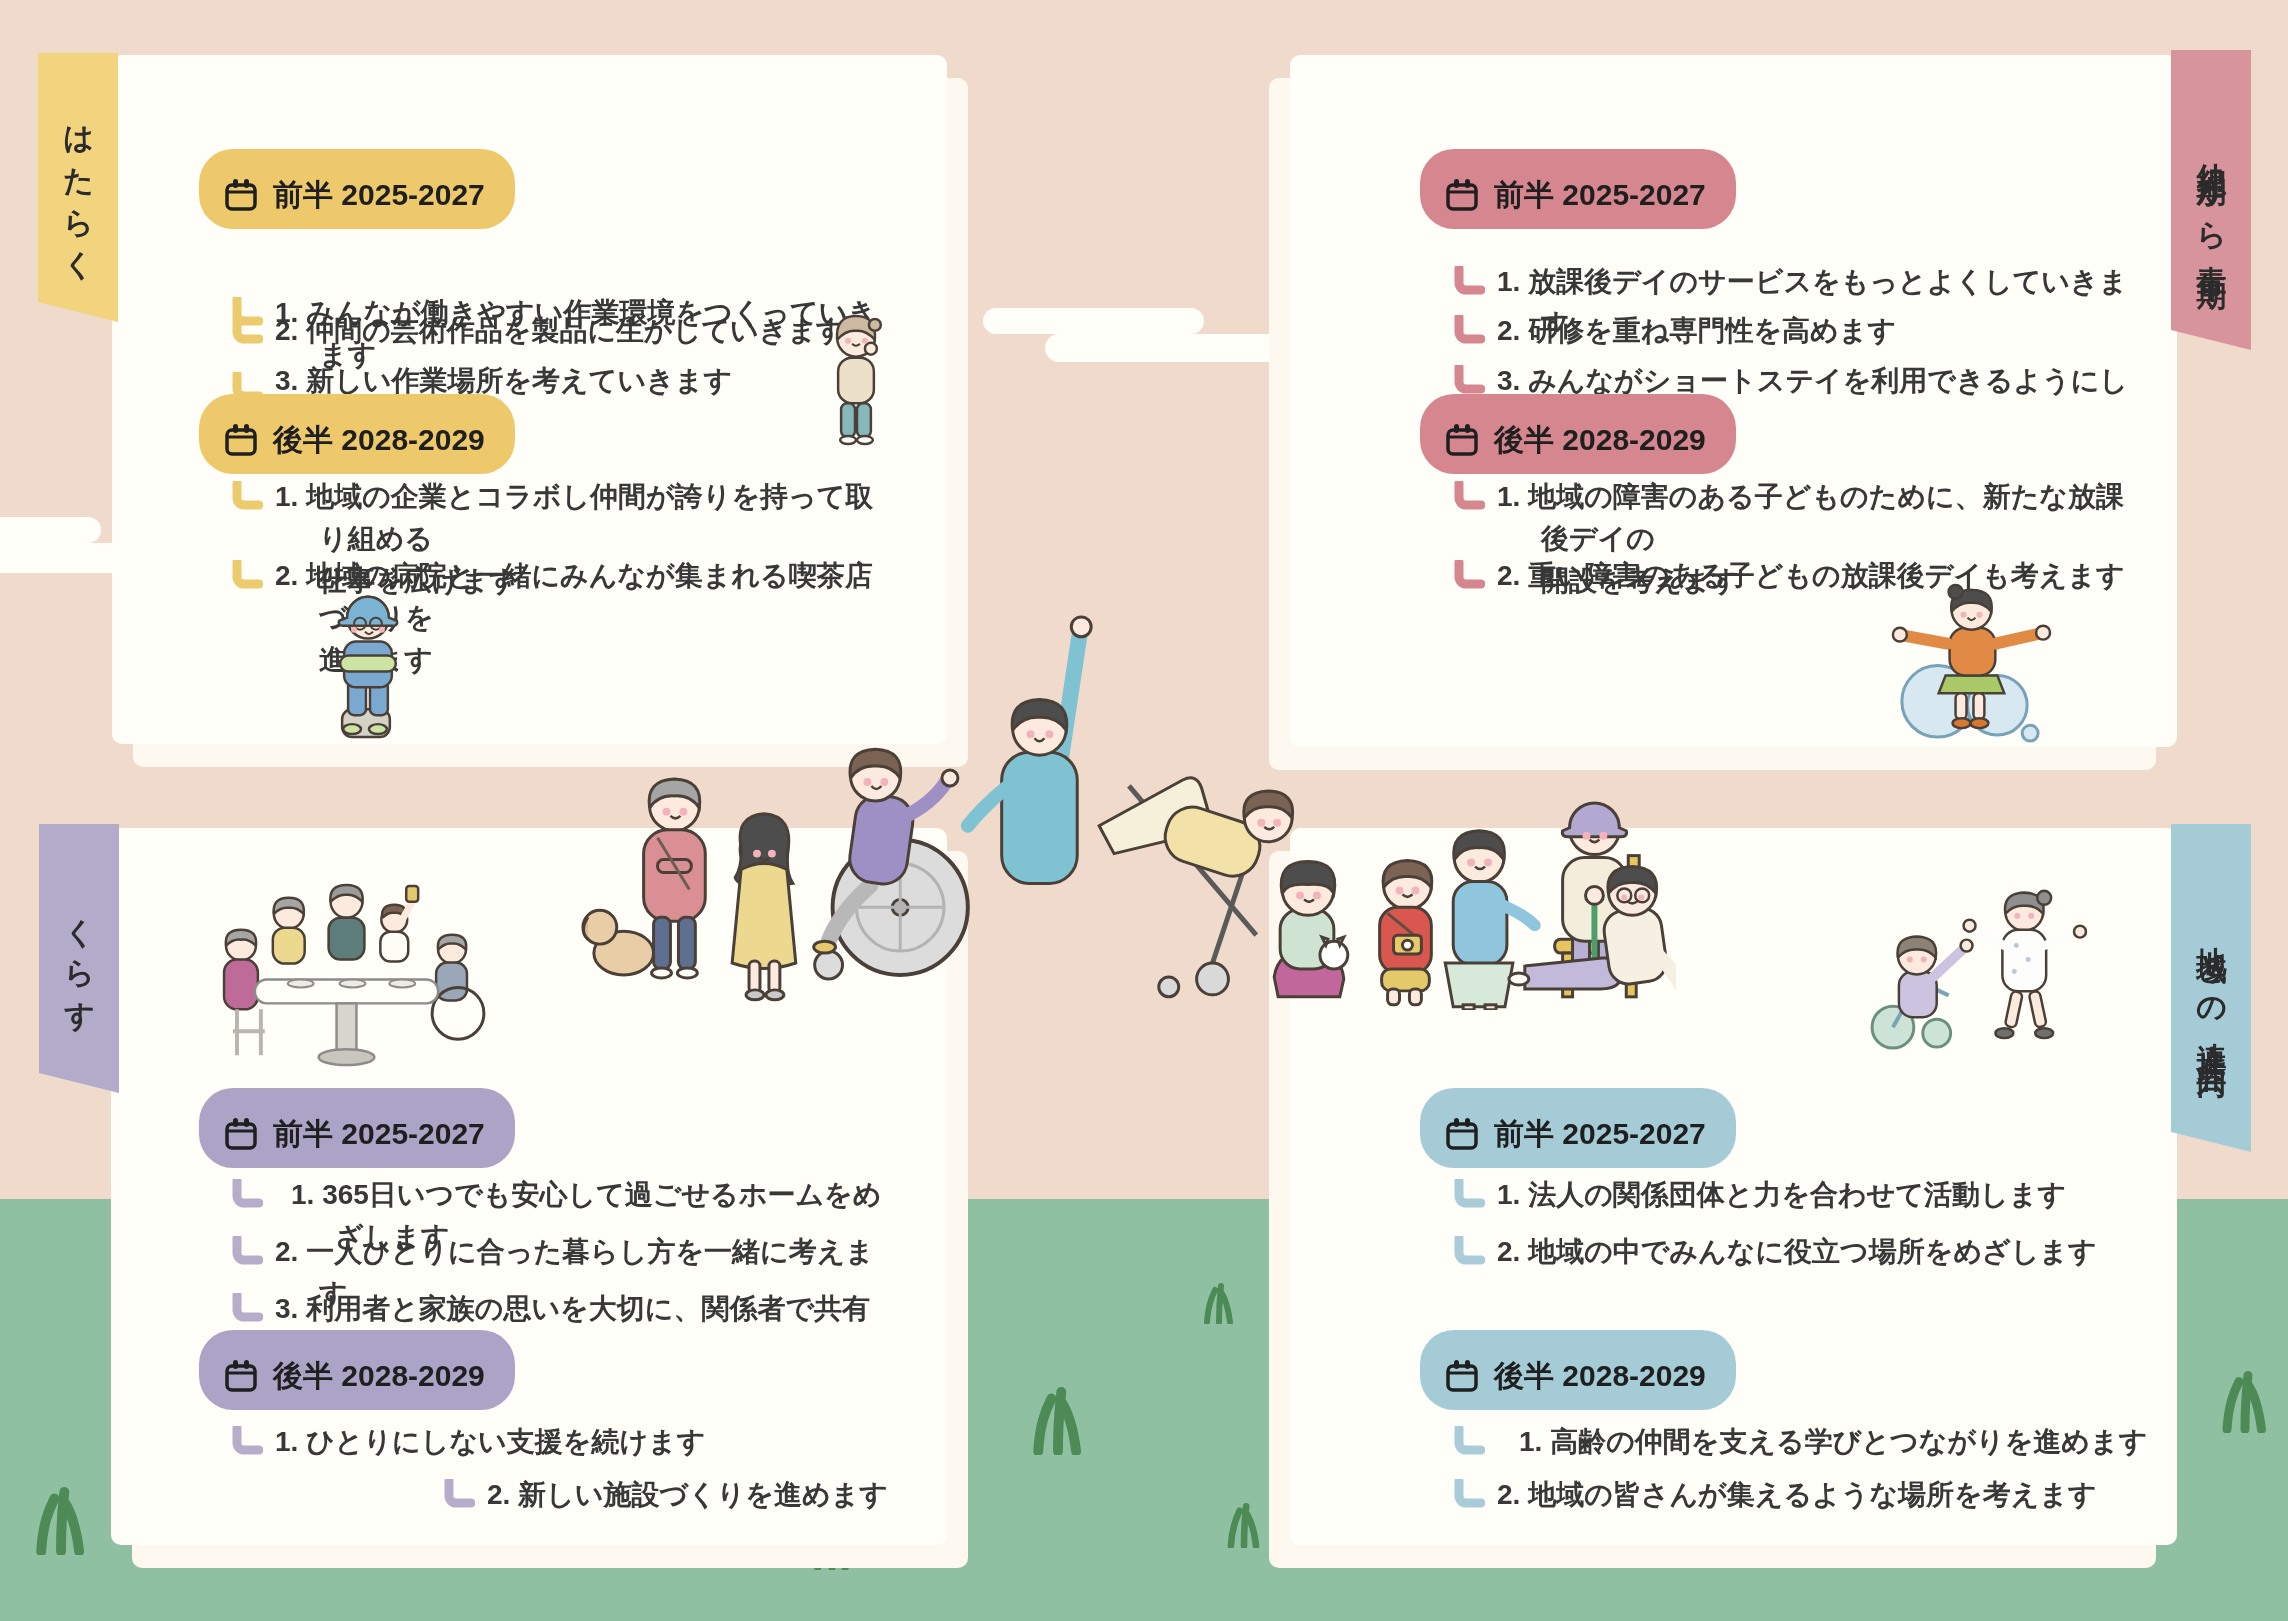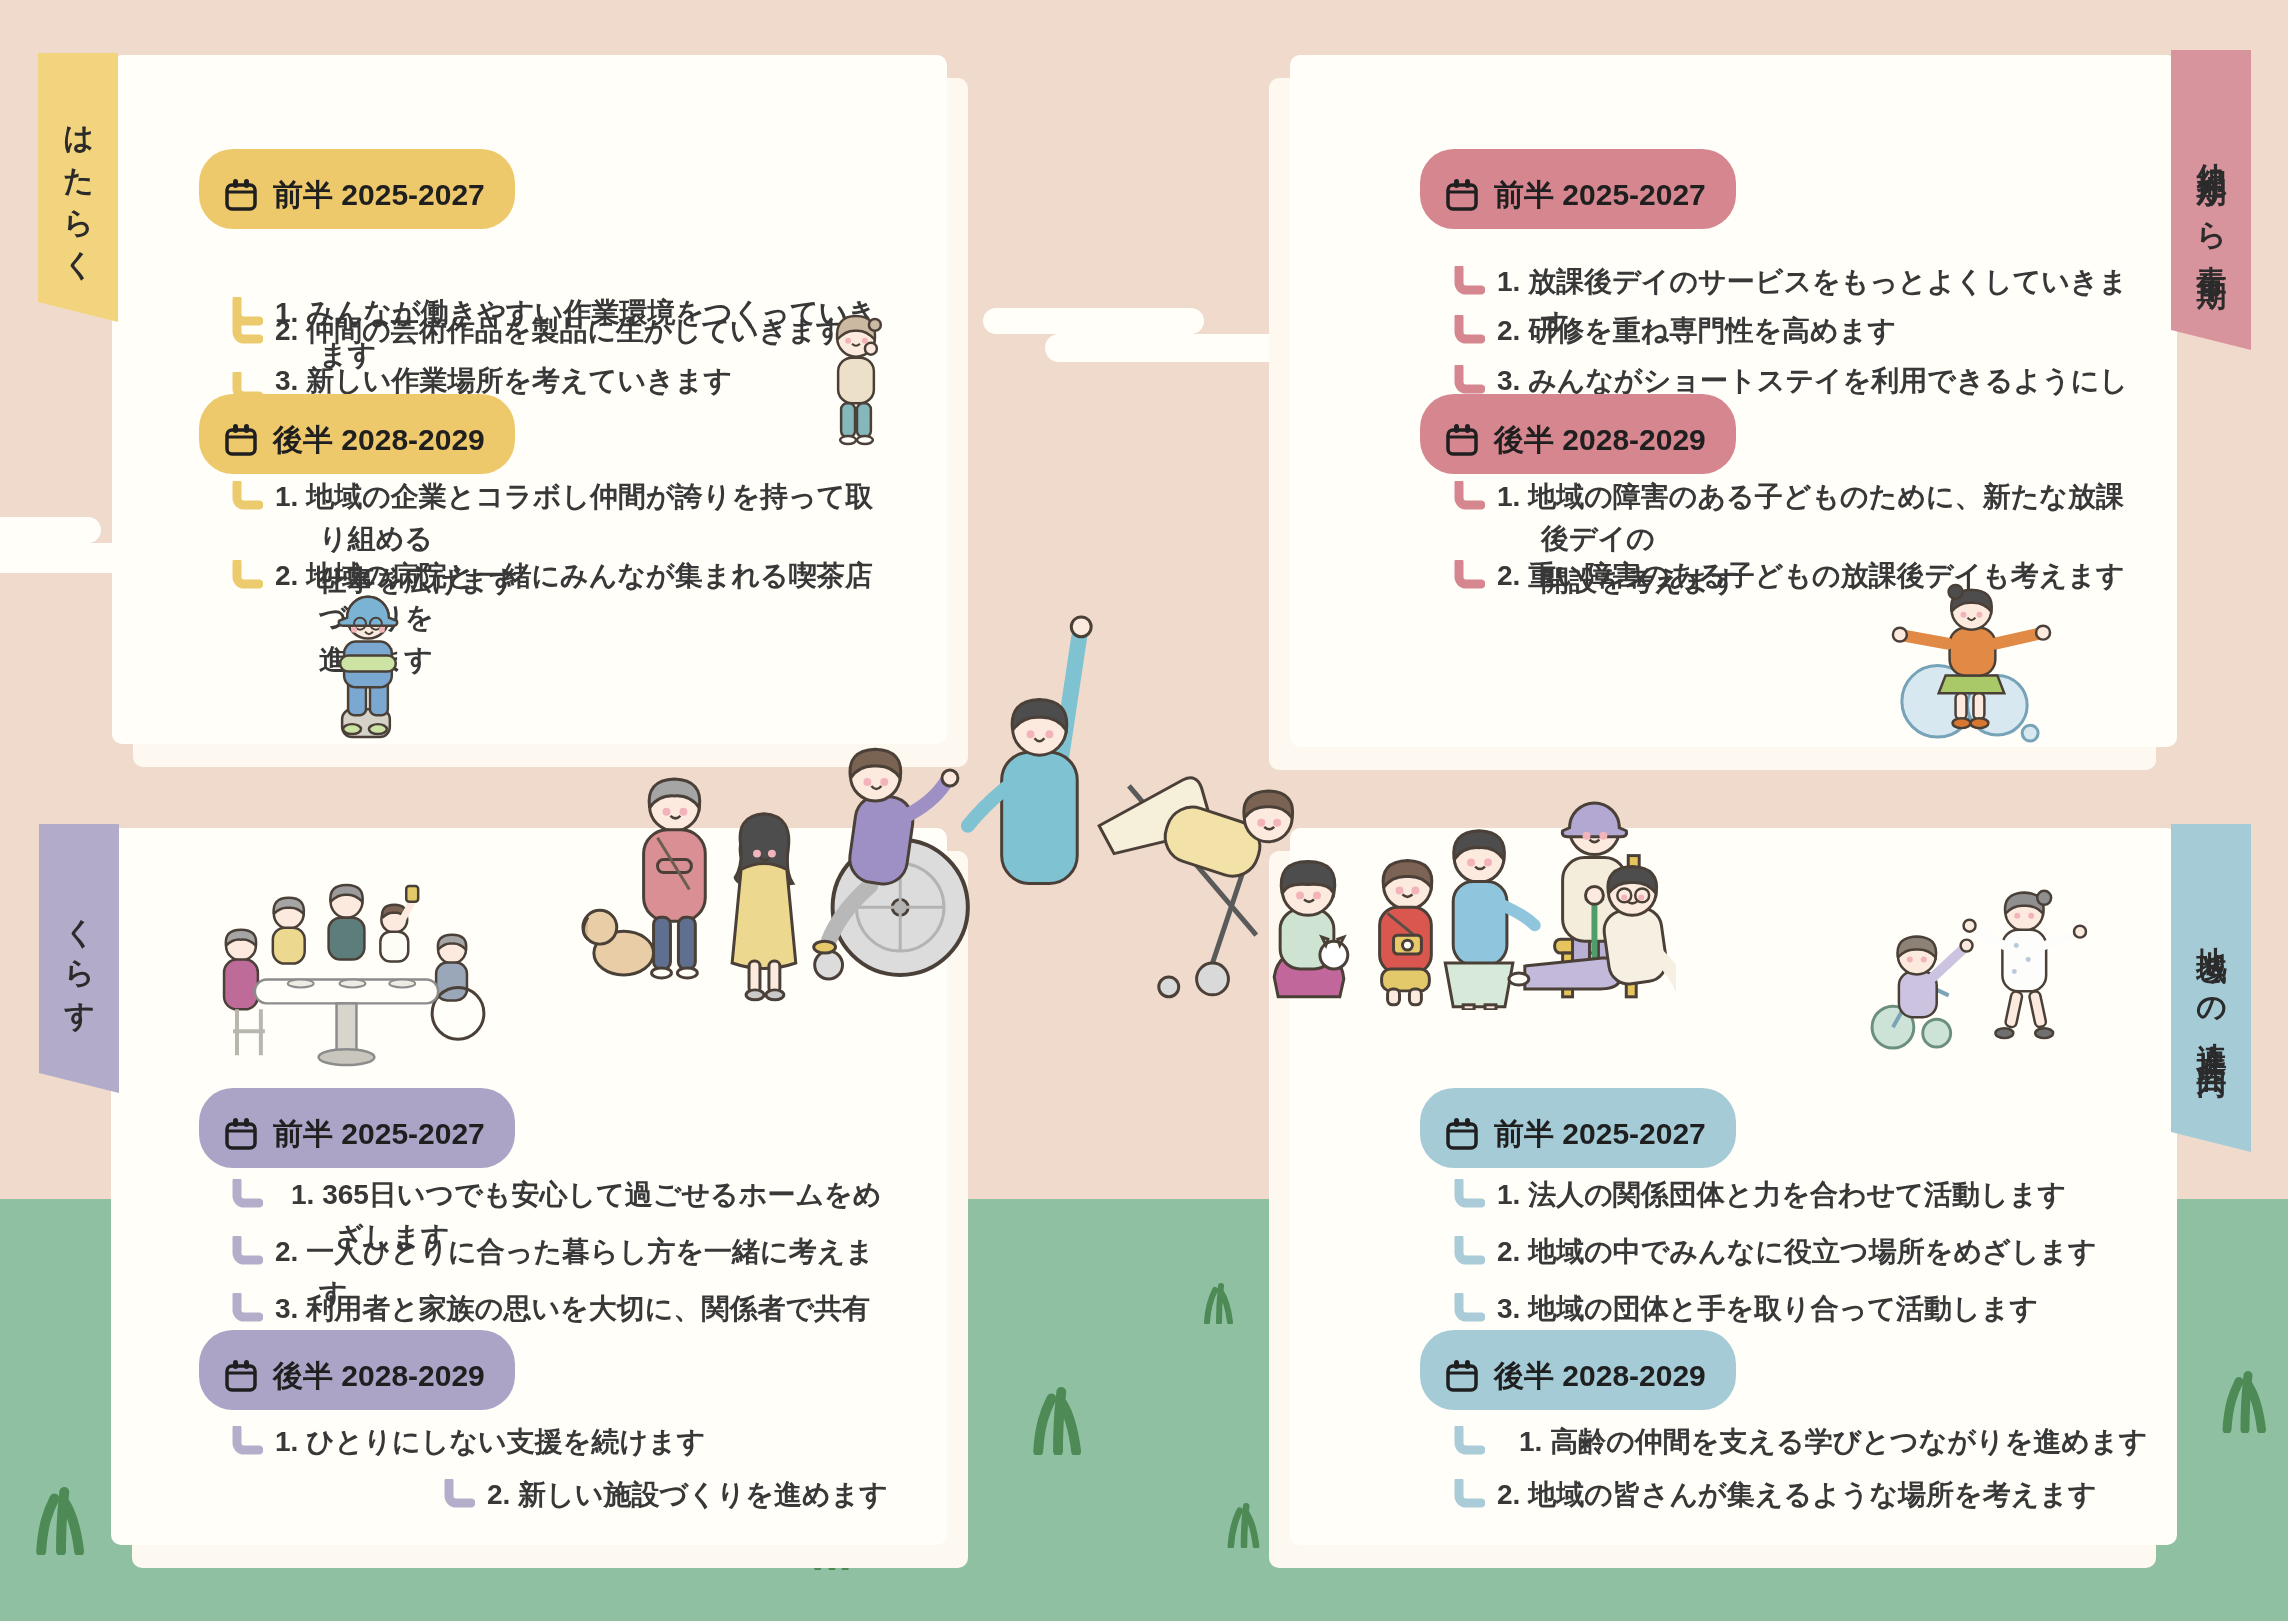--- a/index.html
+++ b/index.html
@@ -254,26 +254,20 @@
         <path d="M6 2 v15 a7 7 0 0 0 7 7 h15"></path>
       </svg>
       <div class="item-text">1. 法人の関係団体と力を合わせて活動します</div>
     </div>
   <div class="abs item blue" style="left:1453px;top:1231px;width:697px;">
       <svg class="lmark" width="32" height="30" viewBox="0 0 32 30">
         <path d="M6 2 v15 a7 7 0 0 0 7 7 h15"></path>
       </svg>
       <div class="item-text">2. 地域の中でみんなに役立つ場所をめざします</div>
     </div>
-  <div class="abs item blue" style="left:1453px;top:1288px;width:697px;">
-      <svg class="lmark" width="32" height="30" viewBox="0 0 32 30">
-        <path d="M6 2 v15 a7 7 0 0 0 7 7 h15"></path>
-      </svg>
-      <div class="item-text">3. 地域の団体と手を取り合って活動します</div>
-    </div>
   <div class="abs badge blue" style="left:1420px;top:1330px;">
     <svg width="36" height="36" viewBox="0 0 36 36">
         <rect x="4" y="8" width="28" height="24" rx="5" fill="none" stroke="#1f1f1f" stroke-width="3.5"></rect>
         <rect x="10" y="2" width="5" height="9" rx="2.5" fill="#1f1f1f"></rect>
         <rect x="21" y="2" width="5" height="9" rx="2.5" fill="#1f1f1f"></rect>
         <line x1="4" y1="15" x2="32" y2="15" stroke="#1f1f1f" stroke-width="3"></line>
       </svg>
     <span>後半 2028-2029</span>
   </div>
   <div class="abs item blue" style="left:1453px;top:1421px;width:697px;gap:34px;">

